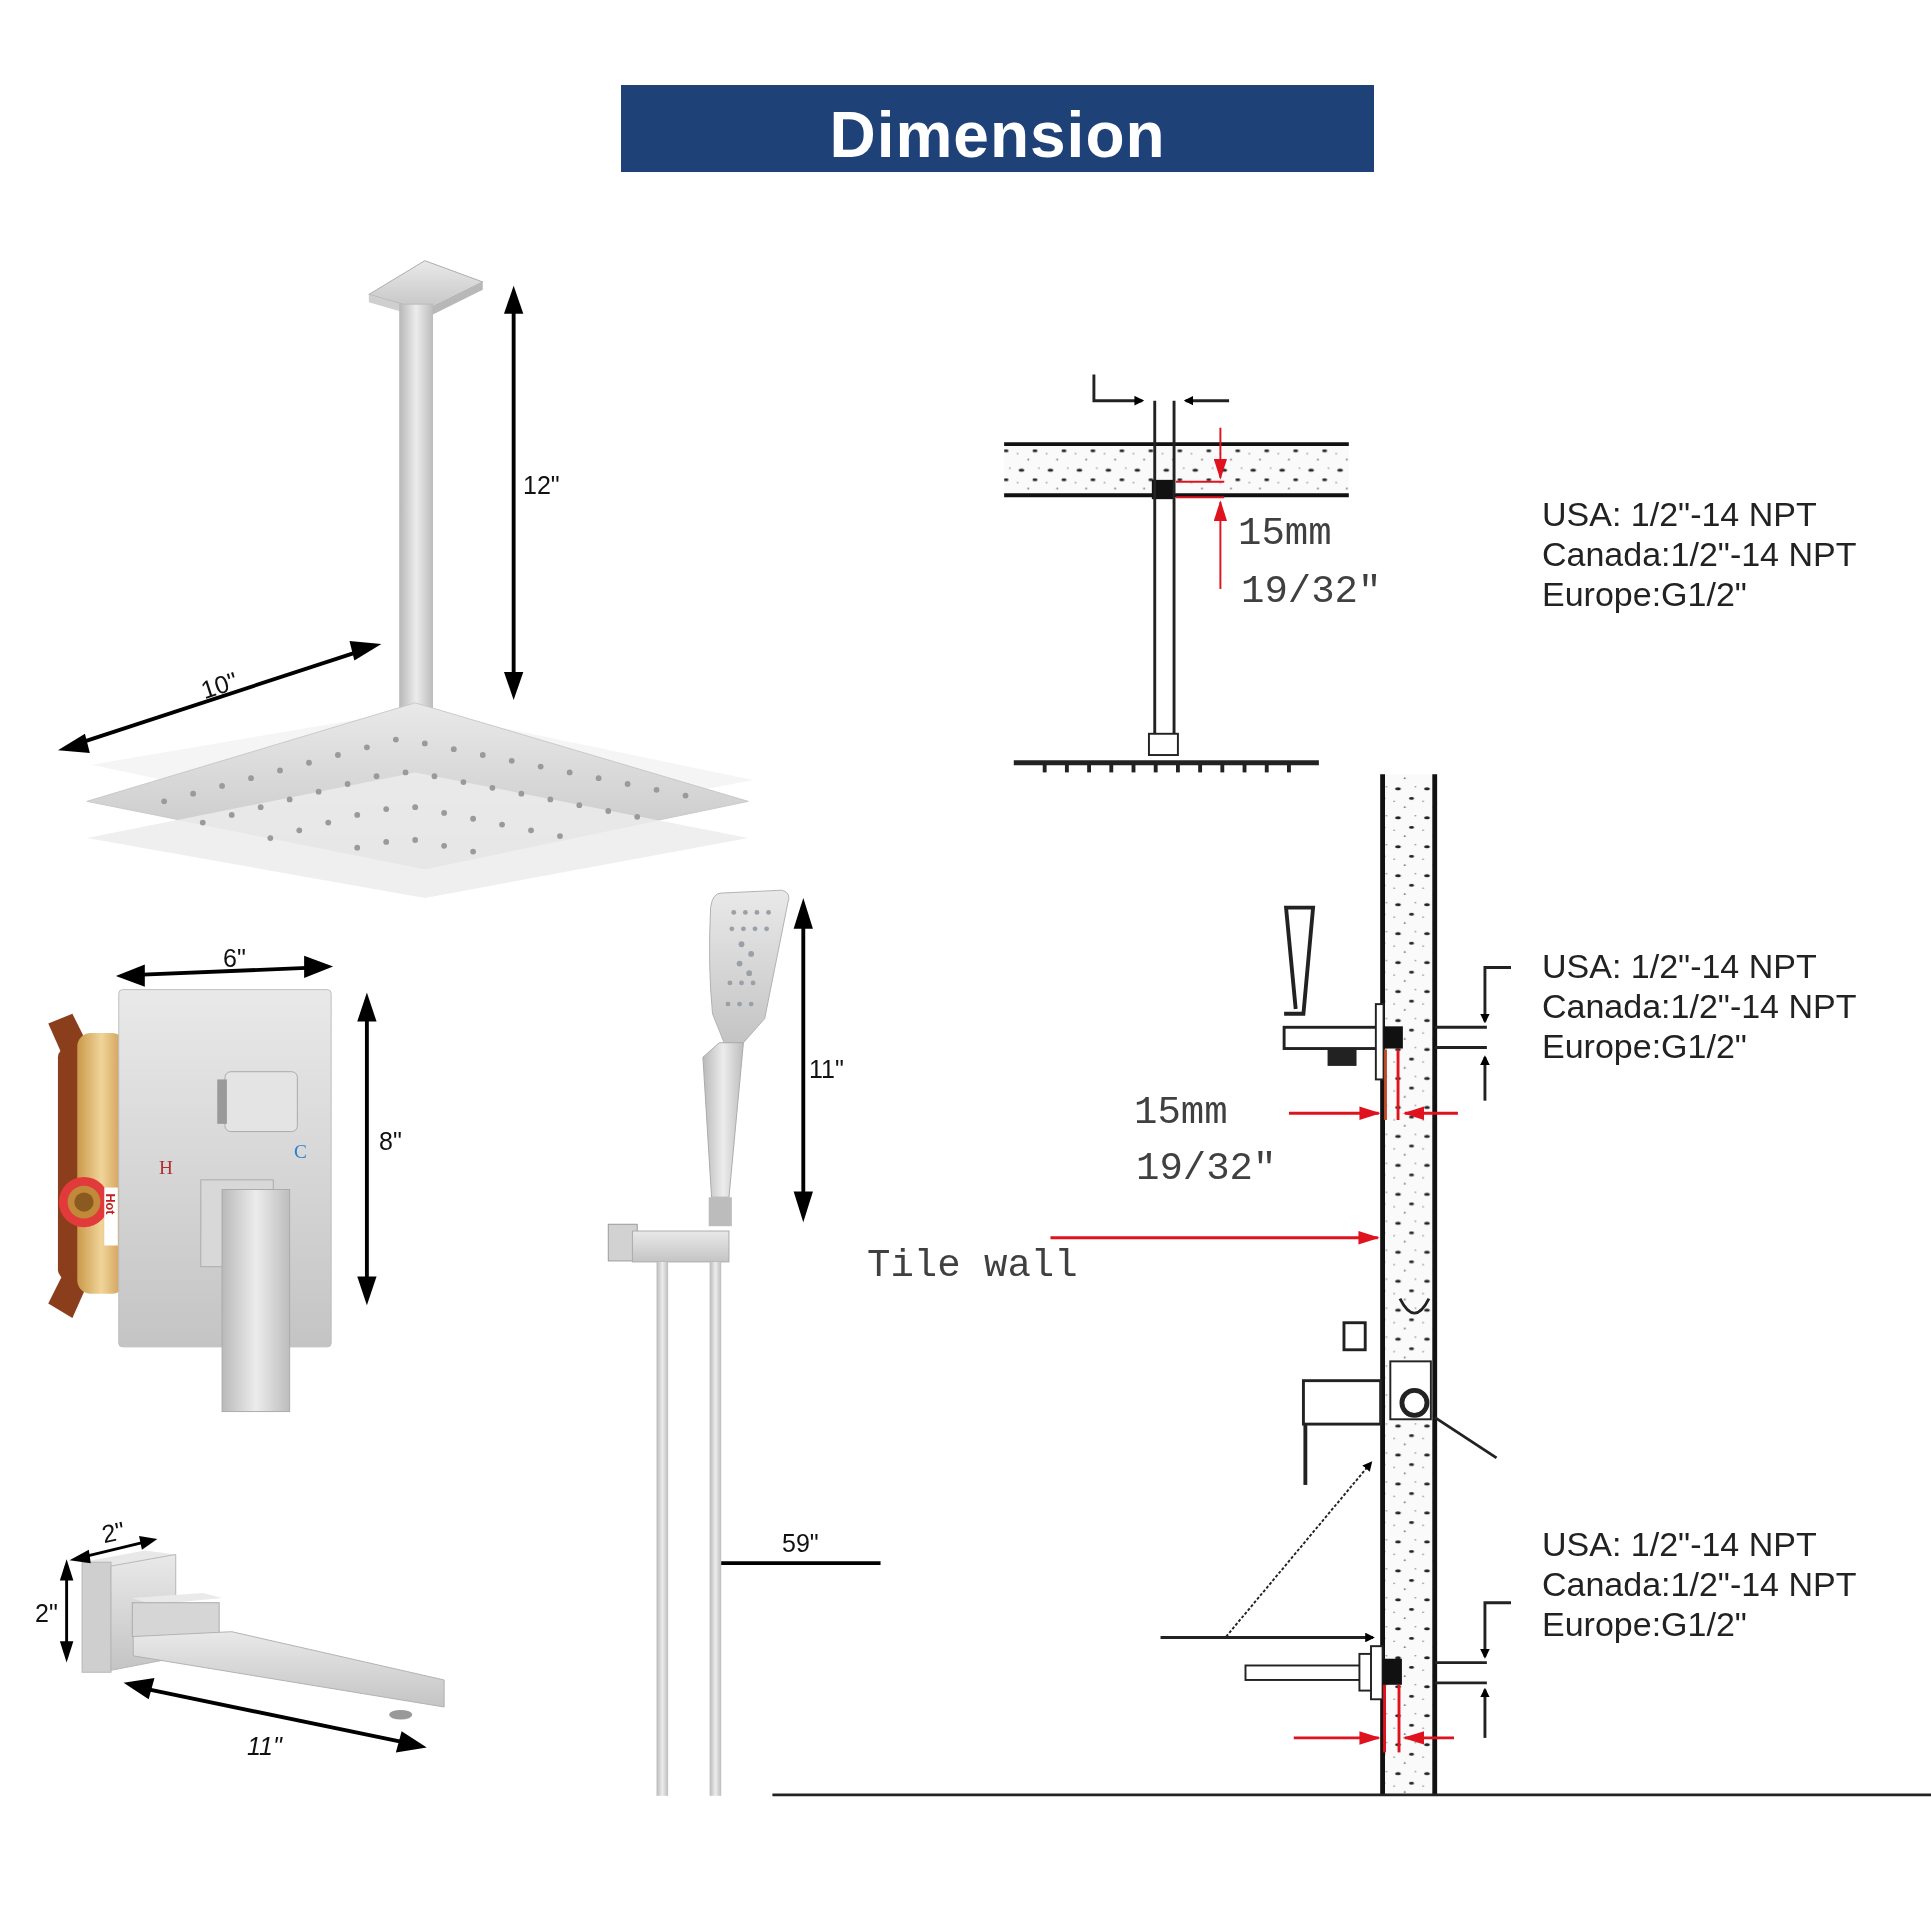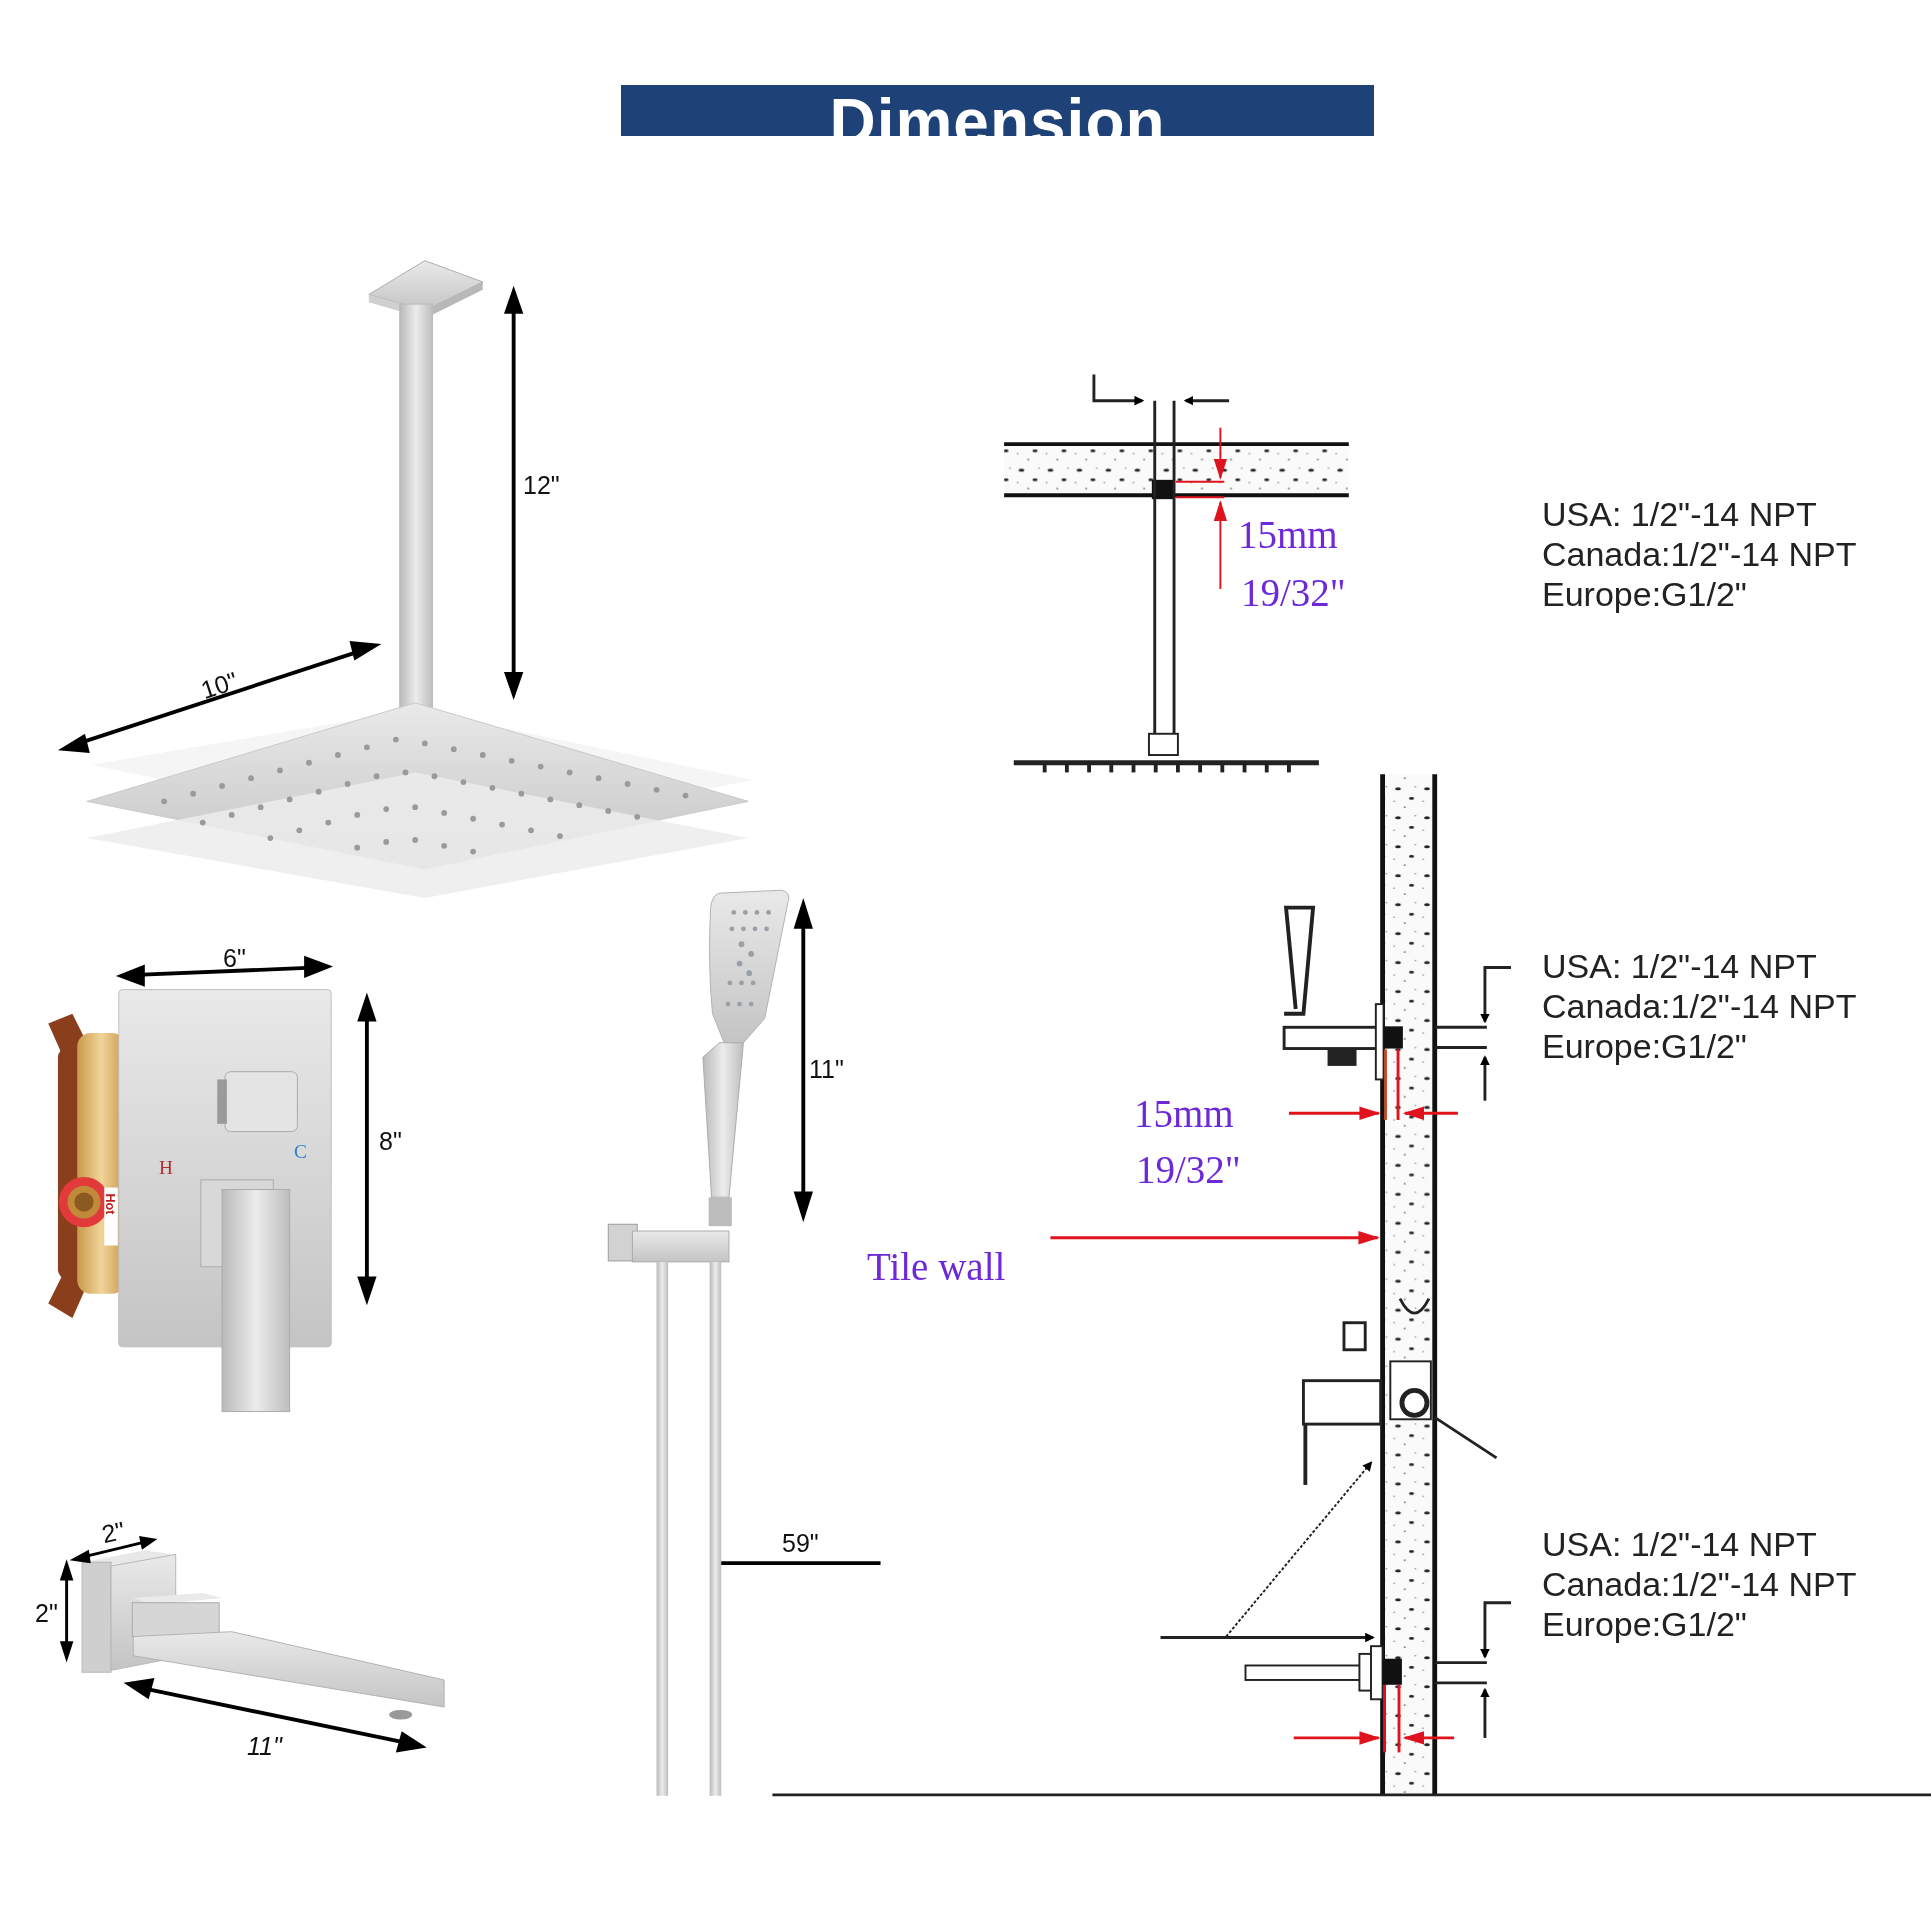--- a/index.html
+++ b/index.html
@@ -1,22 +1,22 @@
 <!DOCTYPE html>
 <html><head>
 <meta charset="utf-8">
 <style>
   html, body { margin:0; padding:0; background:#ffffff; }
   body { width:1931px; height:1931px; position:relative; overflow:hidden; font-family:"Liberation Sans", sans-serif; }
   .abs { position:absolute; }
-  .title-banner { left:621px; top:85px; width:753px; height:51px; background:#1e4278; display:flex; align-items:flex-start; justify-content:center; }
+  .title-banner { left:621px; top:85px; width:753px; height:87px; background:#1e4278; display:flex; align-items:flex-end; justify-content:center; }
   .title-text { color:#ffffff; font-family:"Liberation Sans", sans-serif; font-weight:bold; font-size:64px; letter-spacing:1px; }
   .dim { font-family:"Liberation Sans", sans-serif; color:#111; font-size:25px; }
   .spec { font-family:"Liberation Sans", sans-serif; color:#222; font-size:34px; line-height:40px; }
-  .red { color:#6d28d9; font-family:Liberation Serif, serif; }
+  .red { color:#404040; font-family:Liberation Mono, monospace; }
   svg { position:absolute; left:0; top:0; }
 </style>
 </head>
 <body>
 
 <div class="abs title-banner">
   <span class="title-text">Dimension</span>
 </div>
 
 <svg width="1931" height="1931" viewBox="0 0 2000 2000">

